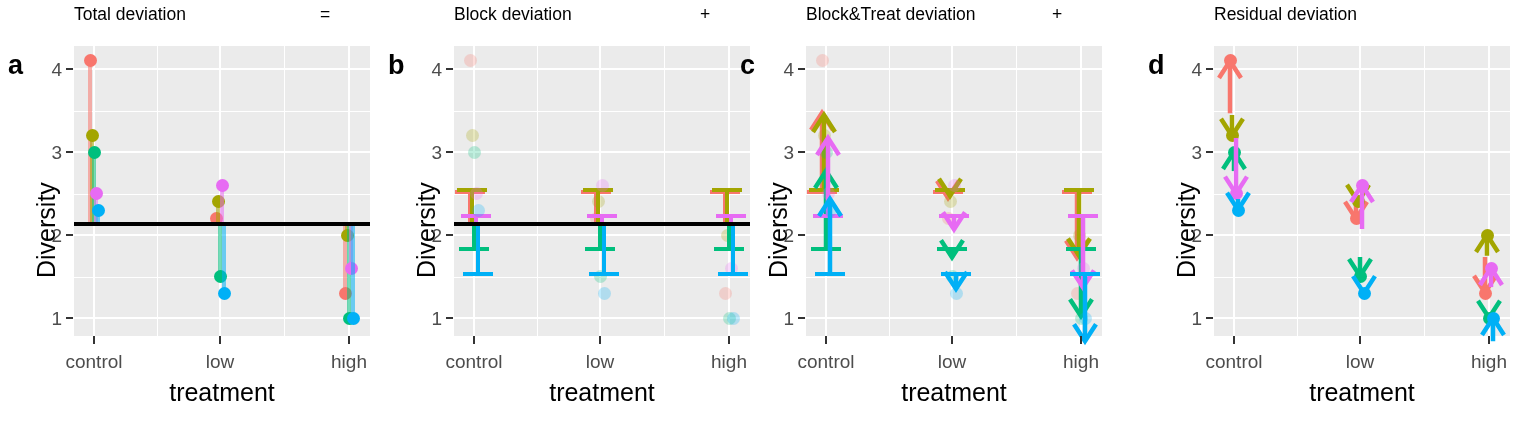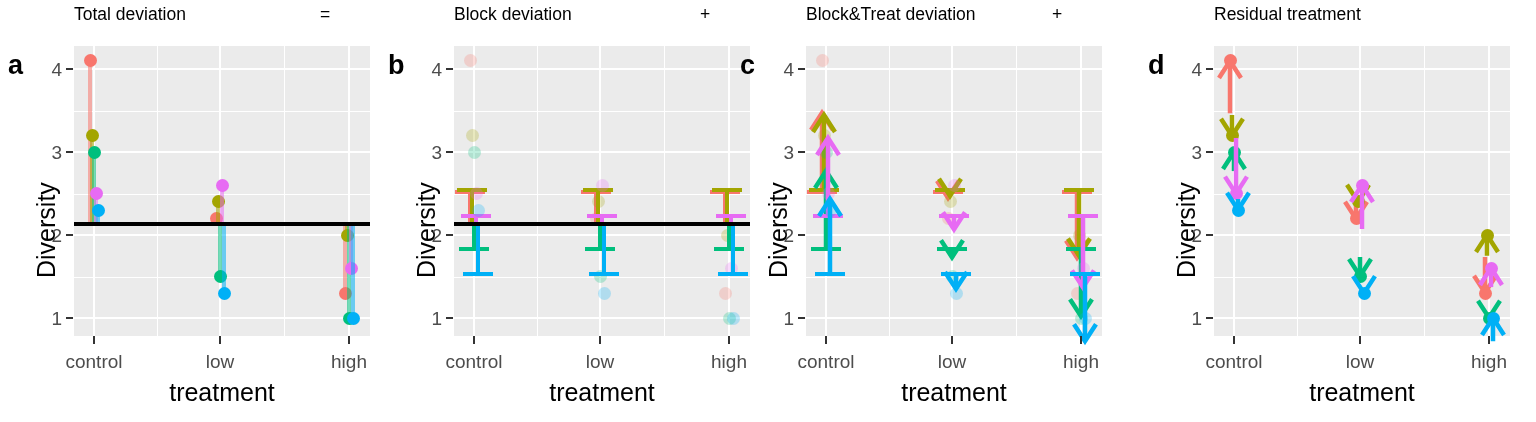--- a/index.html
+++ b/index.html
@@ -301,21 +301,21 @@
       <div class="ytick-label" style="left: 36px; width: 26px; top: 60px;">4</div>
       <div class="ytick-mark" style="left: 66px; top: 68px;"></div>
       <div class="xtick-label" style="left: 34px; width: 120px; top: 352px;">control</div>
       <div class="xtick-mark" style="left: 93px; top: 336px;"></div>
       <div class="xtick-label" style="left: 160px; width: 120px; top: 352px;">low</div>
       <div class="xtick-mark" style="left: 219px; top: 336px;"></div>
       <div class="xtick-label" style="left: 289px; width: 120px; top: 352px;">high</div>
       <div class="xtick-mark" style="left: 348px; top: 336px;"></div>
     </div>
     <div class="panel-wrap" style="left: 1140px; width: 370px;">
-      <div class="panel-title" style="left: 74px; width: 296px;">Residual treatment</div>
+      <div class="panel-title" style="left: 74px; width: 296px;">Residual deviation</div>
       <div class="panel-tag" style="left: 8px; top: 52px;">d</div>
       <div class="axis-title-y" style="left: 32px; top: 278px;">Diversity</div>
       <div class="axis-title-x" style="left: 74px; top: 378px; width: 296px;">treatment</div>
       <div class="plot-area" style="left: 74px; top: 46px; width: 296px; height: 290px;">
         <div class="gridline major-h" style="top: 271px;"></div>
         <div class="gridline major-h" style="top: 188px;"></div>
         <div class="gridline major-h" style="top: 105px;"></div>
         <div class="gridline major-h" style="top: 22px;"></div>
         <div class="gridline minor-h" style="top: 230.5px;"></div>
         <div class="gridline minor-h" style="top: 147.5px;"></div>

